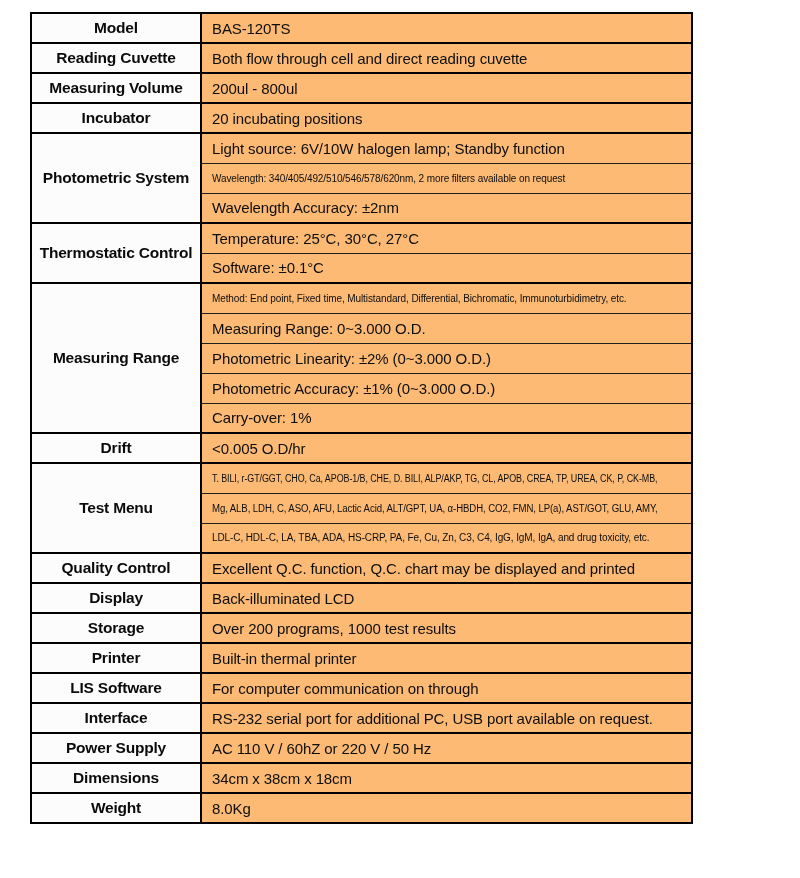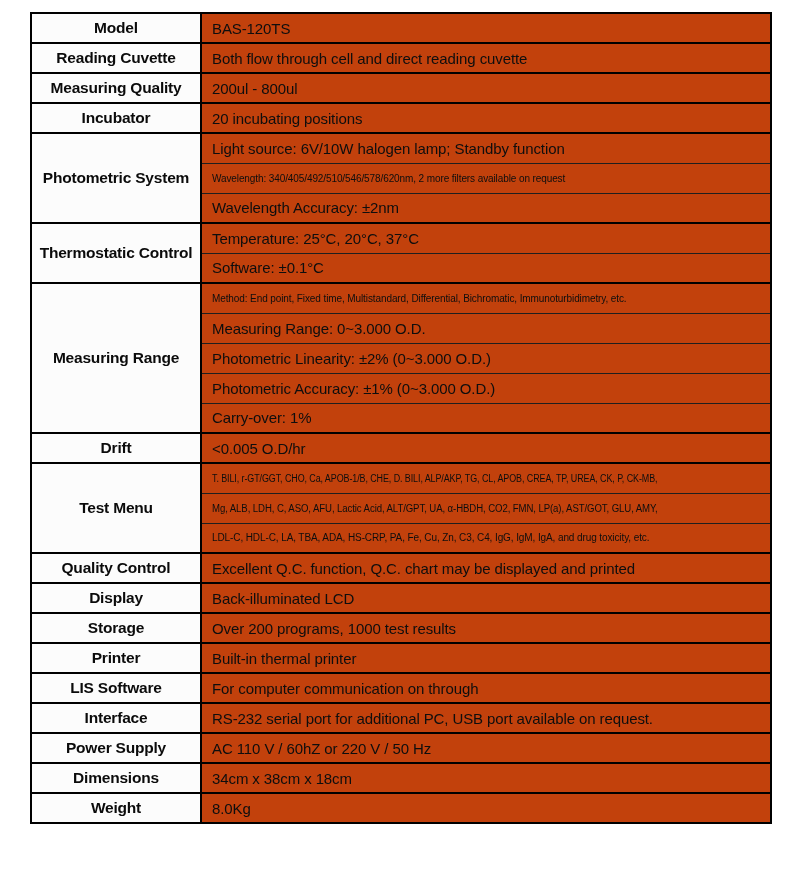--- a/index.html
+++ b/index.html
@@ -14,23 +14,23 @@
   .page {
     width: 800px;
     height: 878px;
     overflow: hidden;
     box-sizing: border-box;
     padding: 12px 26px 0 30px;
   }
   table.spec {
     border-collapse: collapse;
     border: 2px solid #000000;
-    width: 742px;
+    width: 663px;
     table-layout: fixed;
-    background: #c2410c;
+    background: #fdba74;
   }
   td {
     border-left: 2px solid #000000;
     border-right: 2px solid #000000;
     box-sizing: border-box;
     overflow: hidden;
   }
   tr.group-start > td { border-top: 2px solid #000000; }
   tr.subrow > td.value-cell { border-top: 1px solid #1f1f1f; }
   td.label-cell {
@@ -66,40 +66,40 @@
     <tbody>
         <tr class="group-start">
           <td class="label-cell" rowspan="1">Model</td>
           <td class="value-cell"><span class="txt">BAS-120TS</span></td>
         </tr>
         <tr class="group-start">
           <td class="label-cell" rowspan="1">Reading Cuvette</td>
           <td class="value-cell"><span class="txt">Both flow through cell and direct reading cuvette</span></td>
         </tr>
         <tr class="group-start">
-          <td class="label-cell" rowspan="1">Measuring Quality</td>
+          <td class="label-cell" rowspan="1">Measuring Volume</td>
           <td class="value-cell"><span class="txt">200ul - 800ul</span></td>
         </tr>
         <tr class="group-start">
           <td class="label-cell" rowspan="1">Incubator</td>
           <td class="value-cell"><span class="txt">20 incubating positions</span></td>
         </tr>
         <tr class="group-start">
           <td class="label-cell" rowspan="3">Photometric System</td>
           <td class="value-cell"><span class="txt">Light source: 6V/10W halogen lamp; Standby function</span></td>
         </tr>
         <tr class="subrow">
           <td class="value-cell small"><span class="txt">Wavelength: 340/405/492/510/546/578/620nm, 2 more filters available on request</span></td>
         </tr>
         <tr class="subrow">
           <td class="value-cell"><span class="txt">Wavelength Accuracy: ±2nm</span></td>
         </tr>
         <tr class="group-start">
           <td class="label-cell" rowspan="2">Thermostatic Control</td>
-          <td class="value-cell"><span class="txt">Temperature: 25°C, 20°C, 37°C</span></td>
+          <td class="value-cell"><span class="txt">Temperature: 25°C, 30°C, 27°C</span></td>
         </tr>
         <tr class="subrow">
           <td class="value-cell"><span class="txt">Software: ±0.1°C</span></td>
         </tr>
         <tr class="group-start">
           <td class="label-cell" rowspan="5">Measuring Range</td>
           <td class="value-cell small"><span class="txt">Method: End point, Fixed time, Multistandard, Differential, Bichromatic, Immunoturbidimetry, etc.</span></td>
         </tr>
         <tr class="subrow">
           <td class="value-cell"><span class="txt">Measuring Range: 0~3.000 O.D.</span></td>

